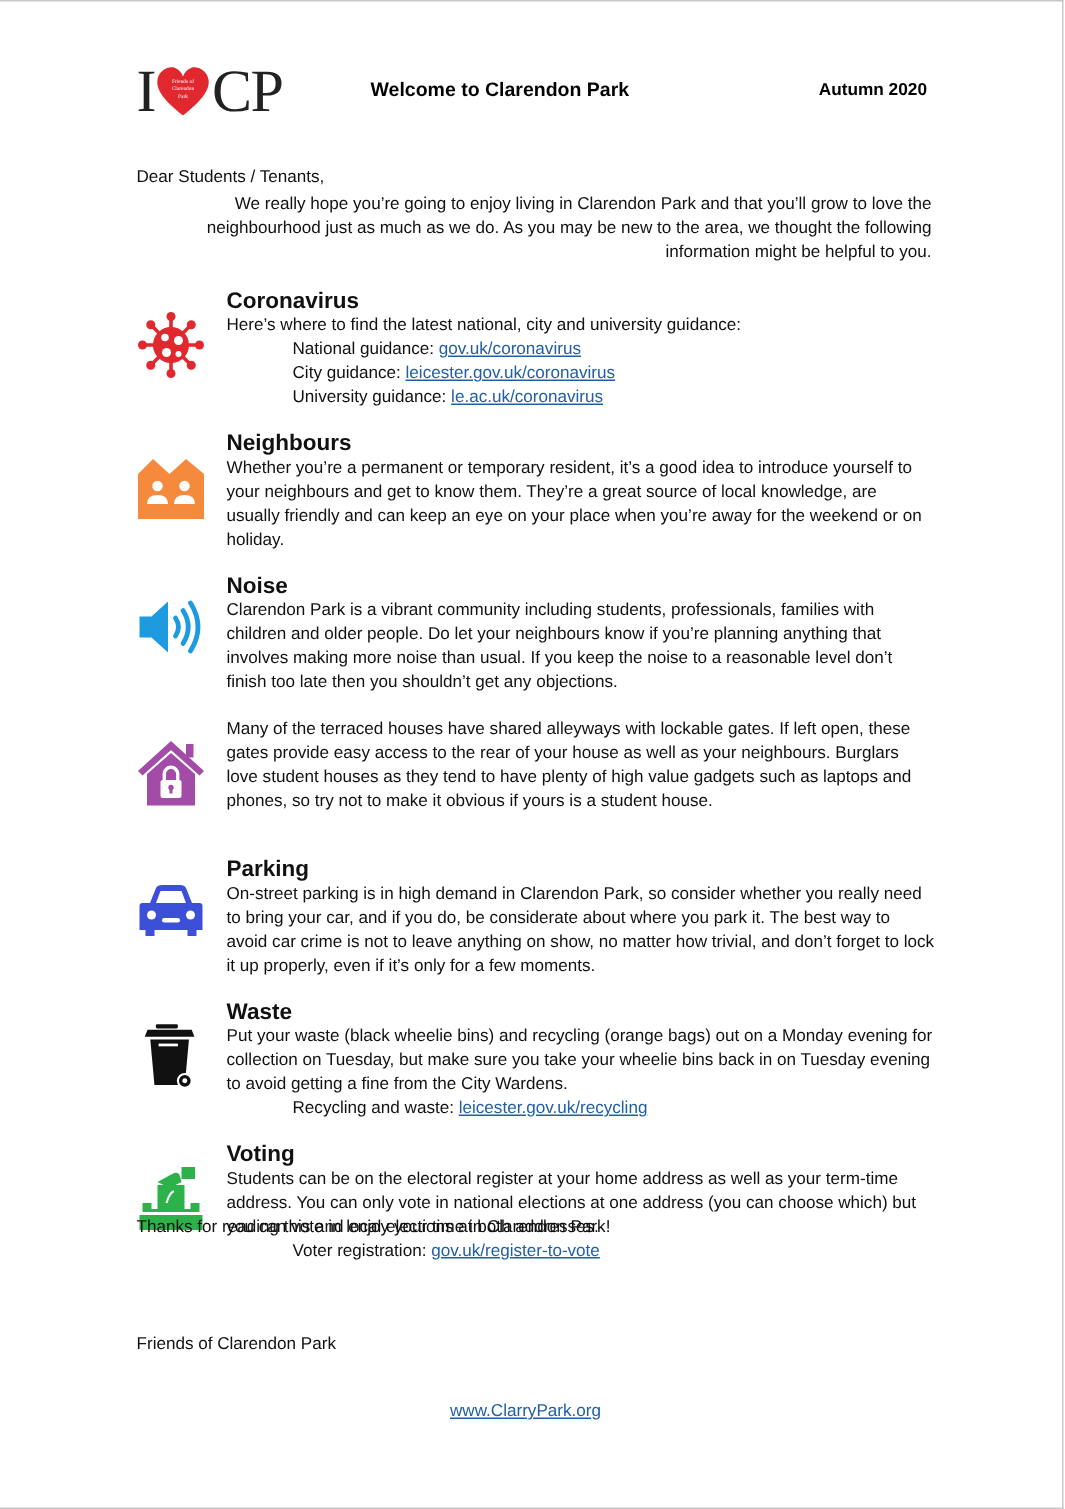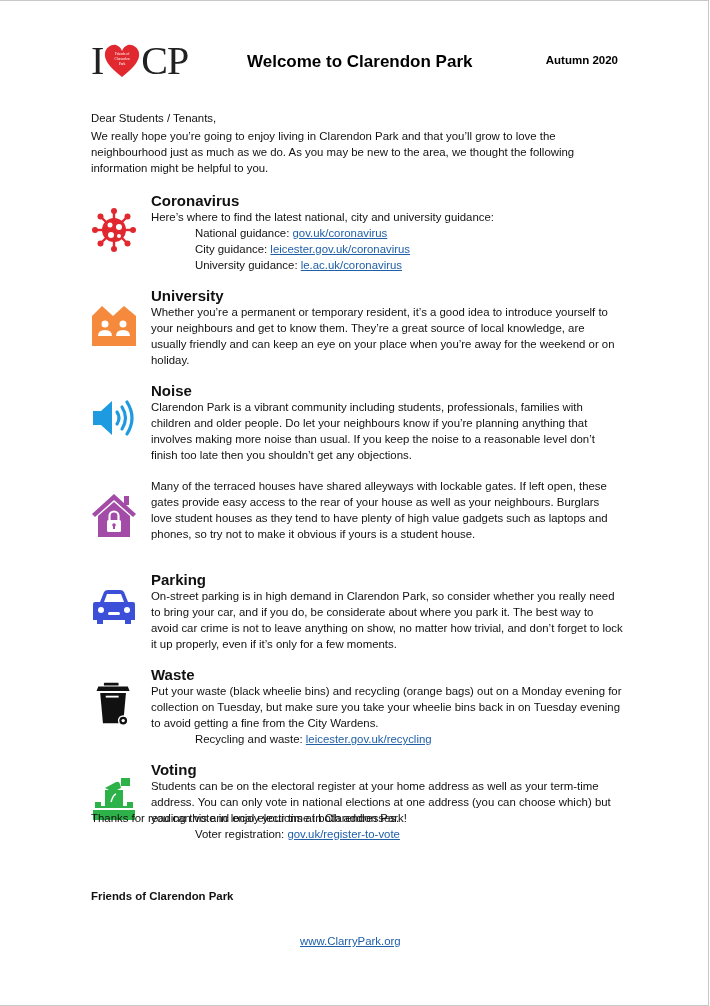--- a/index.html
+++ b/index.html
@@ -10,34 +10,34 @@
   }
   .page {
     position: absolute; left: 0; top: 0; width: 708px; height: 1004px;
     border-top: 1px solid #c8c8c8; border-right: 1px solid #c8c8c8; border-bottom: 1px solid #c8c8c8;
     background: #fff;
   }
   .header { position: absolute; left: 91px; top: 42px; width: 527px; height: 40px; }
   .logo { position: absolute; left: 0; top: 0; height: 36px; display: flex; align-items: center; }
   .logo .letter { font-family: "Liberation Serif", "DejaVu Serif", serif; font-size: 40px; line-height: 36px; color: #222; letter-spacing: -1px; }
   .logo .heart { width: 36px; height: 34px; margin: 0 1px; }
-  .title { position: absolute; left: 156px; top: 9px; font-size: 17px; font-weight: bold; color: #000; }
+  .title { position: absolute; left: 156px; top: 9px; font-size: 13px; font-weight: bold; color: #000; }
   .season { position: absolute; right: 0; top: 11px; font-size: 11.5px; font-weight: bold; color: #000; }
   .text { font-size: 11.4px; line-height: 16px; }
   .greeting { position: absolute; left: 91px; top: 109px; }
-  .intro { position: absolute; left: 91px; top: 127px; width: 530px; }
+  .intro { position: absolute; left: 91px; top: 127px; width: 530px; text-align: right; }
   .section { position: absolute; left: 91px; width: 530px; }
   .section .icon { position: absolute; left: 0; width: 46px; height: 46px; }
   .section .body { position: absolute; left: 60px; width: 472px; }
   .section h3 { margin: 0; font-size: 15px; line-height: 16px; font-weight: bold; }
   .section p { margin: 0; }
   .indent { padding-left: 44px; }
   a, .link { color: #1f5fa8; text-decoration: underline; }
   .thanks { position: absolute; left: 91px; top: 809px; }
-  .signoff { position: absolute; left: 91px; top: 887px; font-weight: bold; }
+  .signoff { position: absolute; left: 91px; top: 887px; font-weight: normal; }
   .footer-link { position: absolute; left: 300px; top: 932px; }
 </style>
 </head>
 <body>
 
 <div class="page">
 
   <div class="header">
     <div class="logo">
       <span class="letter">I</span>
@@ -99,21 +99,21 @@
     <svg class="icon" style="top:14px;" viewBox="0 0 46 46">
       <path d="M1 44 V14 L11 4 L22 14 L33 4 L45 14 V44 Z" fill="#f58a3c"></path>
       <g fill="#fff">
         <circle cx="14" cy="22" r="3.5"></circle>
           <path d="M7 34 Q7 28 14 28 Q21 28 21 34 Z"></path>
         <circle cx="32" cy="22" r="3.5"></circle>
           <path d="M25 34 Q25 28 32 28 Q39 28 39 34 Z"></path>
       </g>
     </svg>
     <div class="body">
-      <h3>University</h3>
+      <h3>Neighbours</h3>
       <p>Whether you’re a permanent or temporary resident, it’s a good idea to introduce yourself to your neighbours and get to know them. They’re a great source of local knowledge, are usually friendly and can keep an eye on your place when you’re away for the weekend or on holiday.</p>
     </div>
   </div>
 
   <div class="section text" style="top:382px;">
     <svg class="icon" style="top:12px;" viewBox="0 0 46 46">
       <path d="M2 16 H10 L21 6 V40 L10 30 H2 Z" fill="#1e9be0"></path>
       <g fill="none" stroke="#1e9be0" stroke-width="3.2" stroke-linecap="round">
         <path d="M26 17 Q30 23 26 29"></path>
         <path d="M31 12 Q38 23 31 34"></path>

